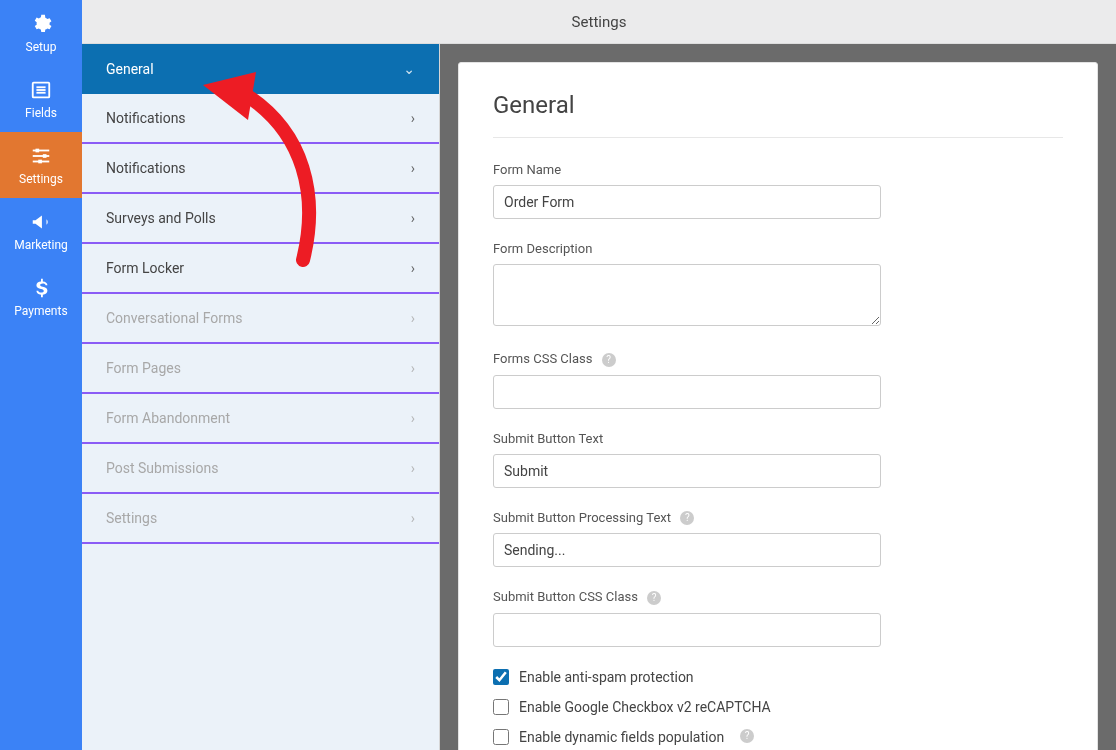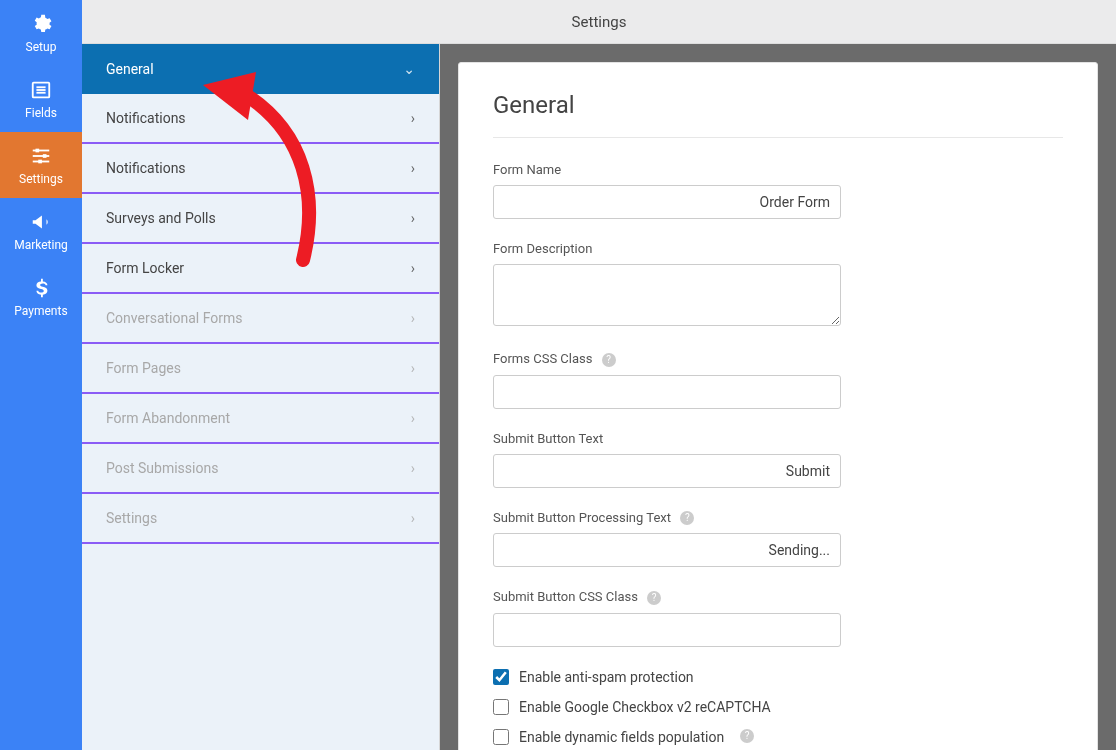--- a/index.html
+++ b/index.html
@@ -18,21 +18,21 @@
 .side-item { height: 50px; display: flex; align-items: center; justify-content: space-between; padding: 0 24px 0 24px; border-bottom: 2px solid #8b5cf6; cursor: pointer; color: #444; font-size: 14px; }
 .side-item.active { background: #0c6fb1; color: #fff; border-bottom: none; }
 .side-item.disabled { color: #a8a8a8; text-align: center; }
 .side-item .chev { font-size: 14px; color: inherit; opacity: .8; }
 .main { flex: 1; padding: 18px; overflow: auto; }
 .panel { background: #fff; border: 1px solid #e3e3e3; border-radius: 3px; padding: 28px 34px 40px; min-height: 100%; }
 .panel h1 { font-size: 24px; font-weight: 400; color: #444; padding-bottom: 18px; border-bottom: 1px solid #e7e7e7; margin-bottom: 24px; }
 .field { margin-bottom: 22px; }
 .field label { display: block; font-size: 13px; color: #555; margin-bottom: 8px; }
 .help { display: inline-block; width: 14px; height: 14px; border-radius: 50%; background: #ccc; color: #fff; font-size: 10px; text-align: center; line-height: 14px; margin-left: 6px; vertical-align: middle; }
-input[type=text], textarea { width: 348px; max-width: 100%; padding: 8px 10px; border: 1px solid #ccc; border-radius: 3px; font-size: 14px; color: #444; font-family: inherit; text-align: right; }
+input[type=text], textarea { width: 388px; max-width: 100%; padding: 8px 10px; border: 1px solid #ccc; border-radius: 3px; font-size: 14px; color: #444; font-family: inherit; }
 textarea { height: 62px; resize: both; }
 .chk { display: flex; gap: 10px; margin-bottom: 14px; font-size: 14px; color: #444; }
 .chk input { width: 16px; height: 16px; accent-color: #0c6fb1; }
 .arrow { position: absolute; left: 188px; top: 60px; width: 140px; height: 215px; pointer-events: none; z-index: 50; }
 .arrow svg { width: 100%; height: 100%; }
 </style>
 </head>
 <body>
 
 <div class="layout">

